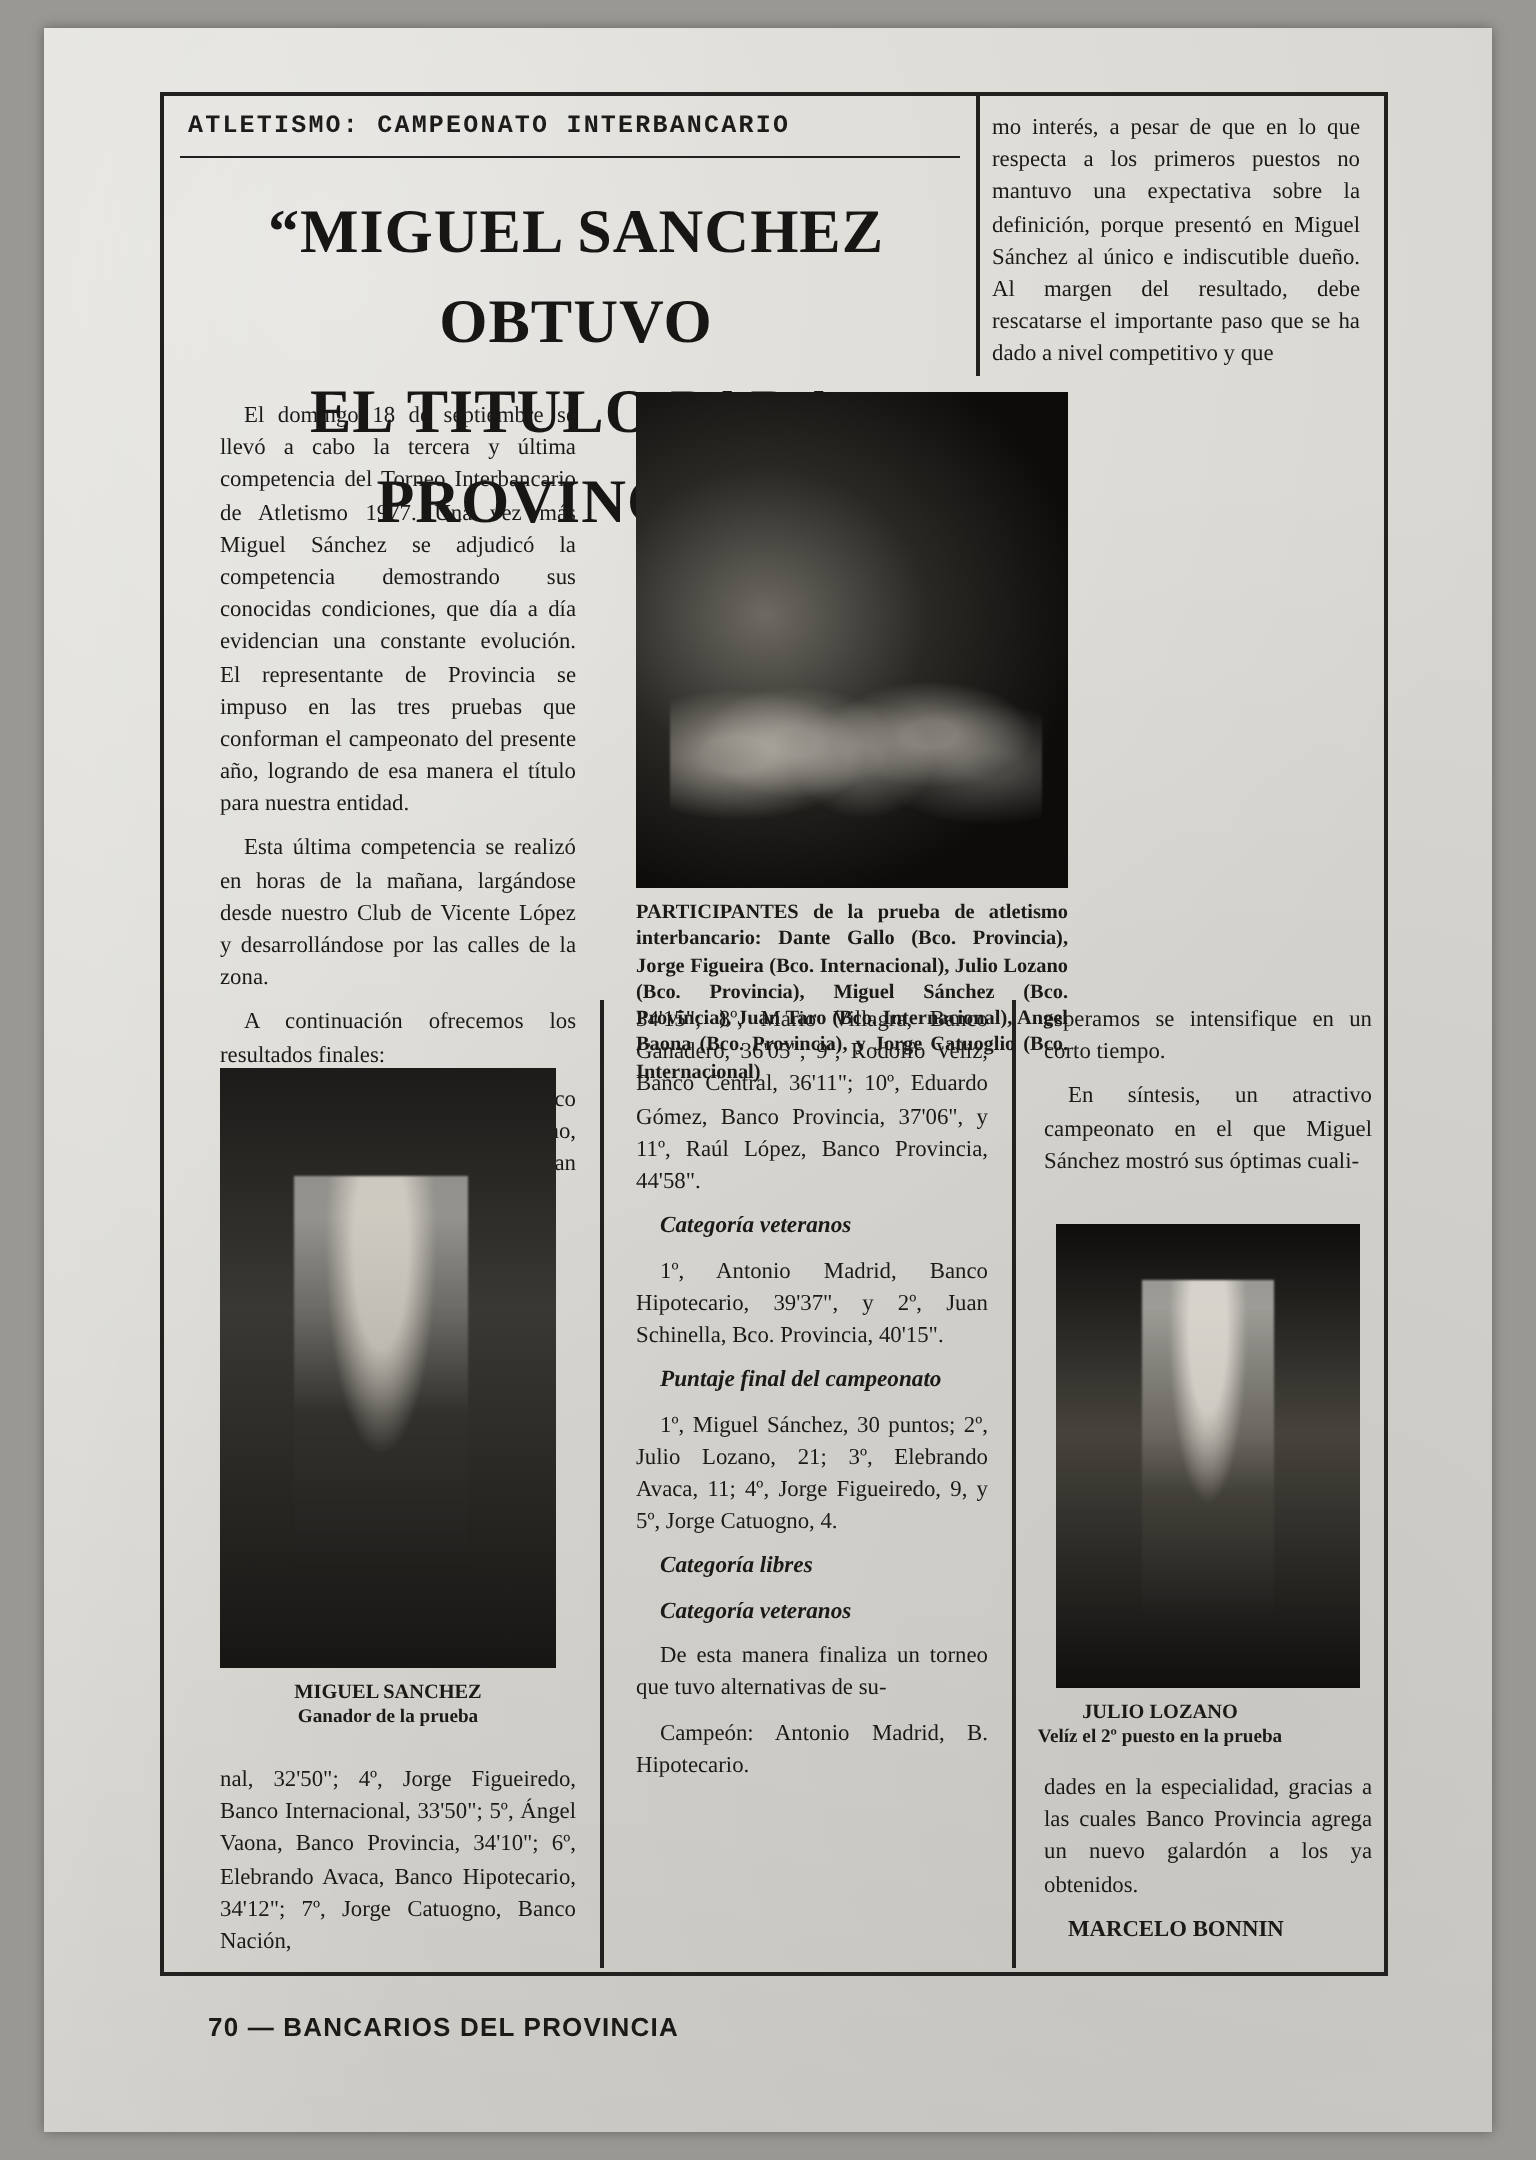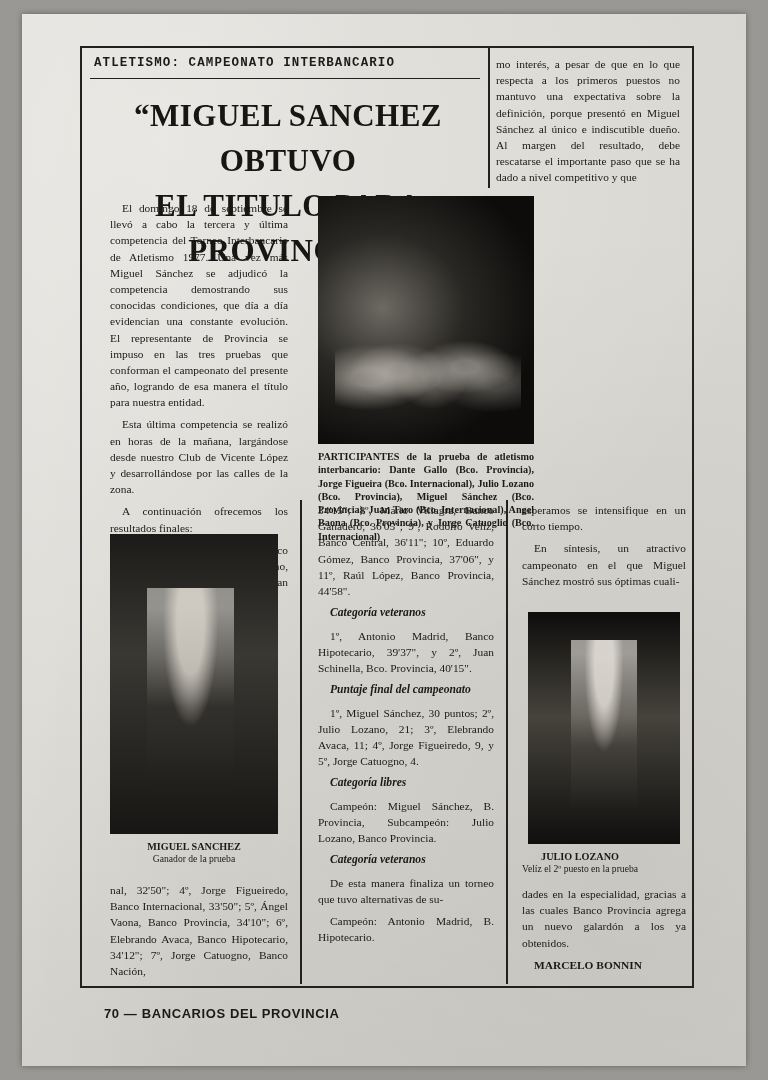--- a/index.html
+++ b/index.html
@@ -176,21 +176,21 @@
     position: absolute;
     font-family: "Liberation Serif", serif;
     font-size: 10.2px;
     line-height: 1.3;
     color: #1b1a18;
     font-weight: 700;
     text-align: justify;
   }
   .caption .lead { font-weight: 700; }
   .caption.center { text-align: center; }
-  .caption .sub { font-weight: 400; font-size: 9.6px; }
+  .caption .sub { font-weight: 700; font-size: 9.6px; }
 
   .footer {
     position: absolute;
     left: 82px;
     top: 992px;
     font-family: "Liberation Sans", sans-serif;
     font-size: 13px;
     letter-spacing: 0.6px;
     font-weight: 700;
     color: #1b1a18;
@@ -257,21 +257,20 @@
   <div class="col" style="left:296px; top:488px; width:176px;">
     <p class="noindent">34'15"; 8º, Mario Villagra, Banco Ganadero, 36'05"; 9º, Rodolfo Velíz, Banco Central, 36'11"; 10º, Eduardo Gómez, Banco Provincia, 37'06", y 11º, Raúl López, Banco Provincia, 44'58".</p>
 
     <p class="subhead">Categoría veteranos</p>
     <p>1º, Antonio Madrid, Banco Hipotecario, 39'37", y 2º, Juan Schinella, Bco. Provincia, 40'15".</p>
 
     <p class="subhead">Puntaje final del campeonato</p>
     <p>1º, Miguel Sánchez, 30 puntos; 2º, Julio Lozano, 21; 3º, Elebrando Avaca, 11; 4º, Jorge Figueiredo, 9, y 5º, Jorge Catuogno, 4.</p>
 
     <p class="subhead">Categoría libres</p>
-    <p>Campeón: Miguel Sánchez, B. Provincia, Subcampeón: Julio Lozano, Banco Provincia.</p>
 
     <p class="subhead">Categoría veteranos</p>
     <p>De esta manera finaliza un torneo que tuvo alternativas de su-</p>
     <p>Campeón: Antonio Madrid, B. Hipotecario.</p>
   </div>
 
   <div class="col" style="left:500px; top:488px; width:164px;">
     <p class="noindent">esperamos se intensifique en un corto tiempo.</p>
     <p>En síntesis, un atractivo campeonato en el que Miguel Sánchez mostró sus óptimas cuali-</p>
   </div>

